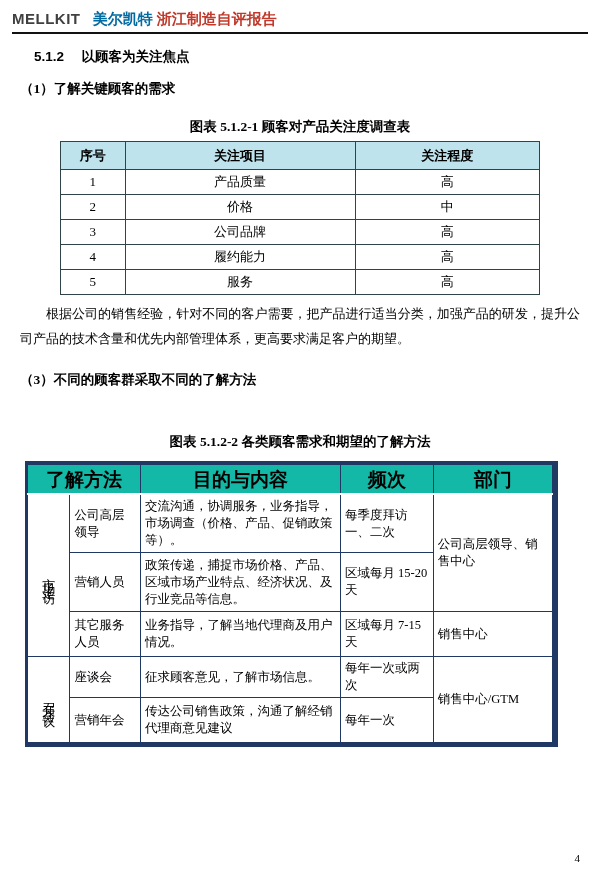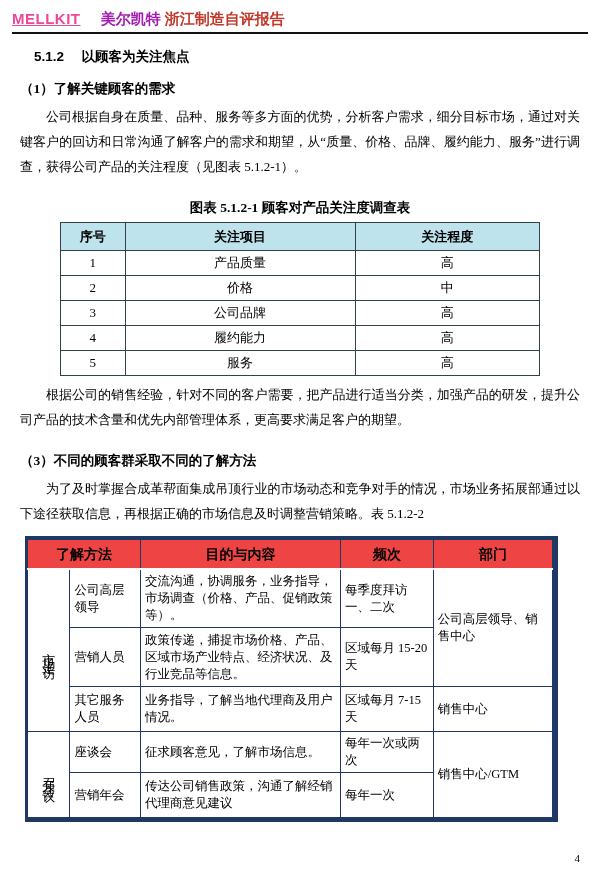--- a/index.html
+++ b/index.html
@@ -6,22 +6,22 @@
   .page{
     width:600px;height:884px;background:#ffffff;position:relative;overflow:hidden;
     font-family:"Liberation Serif","DejaVu Serif",serif;color:#000;
   }
   
   .doc-header{
     margin:10px 12px 0 12px;padding-bottom:4px;border-bottom:2px solid #111;
     font-family:"Liberation Sans","DejaVu Sans",sans-serif;
     font-size:15px;font-weight:bold;line-height:18px;
   }
-  .brand{color:#ec4899;letter-spacing:0.5px;text-decoration:underline;}
-  .title-cn{color:#a21caf;margin-left:16px;}
+  .brand{color:#404040;letter-spacing:0.5px;}
+  .title-cn{color:#0369a1;margin-left:8px;}
   .title-report{color:#c0392b;text-align:center;}
   
   .section-title{margin:14px 20px 0 34px;font-size:13.5px;font-weight:bold;}
   .section-title .num{font-family:Liberation Sans, sans-serif;margin-right:14px;}
   .content{padding:0 20px;}
   .sub-heading{margin-top:14px;font-size:13.5px;font-weight:bold;}
   .para{margin:6px 0 0 0;font-size:13px;line-height:25px;text-align:justify;text-indent:2em;}
   
   .tbl-title{margin-top:20px;text-align:center;font-size:13.5px;font-weight:bold;}
   table{border-collapse:collapse;}
@@ -32,21 +32,21 @@
   .table1 .c-item{width:48%;}
   .table1 .c-deg{width:38.5%;}
   
   .t2-title{margin-top:44px;text-align:center;font-size:13.5px;font-weight:bold;}
   .table2-wrap{
     width:526px;margin:10px 0 0 5px;
     border:2px solid #1f3864;border-top-width:3px;border-right-width:5px;border-bottom-width:4px;
   }
   .table2{width:100%;font-size:12.5px;line-height:17px;table-layout:fixed;}
   .table2 th{
-    background:#ef4444;font-weight:bold;font-size:14px;height:26px;
+    background:#14b8a6;font-weight:bold;font-size:19px;height:26px;
     border:1px solid #1f3864;border-bottom:2px solid #ffffff;text-align:center;
   }
   .table2 td{border:1px solid #1f3864;padding:3px 4px;text-align:left;vertical-align:middle;}
   .table2 td.cell-content{text-align:left;}
   .table2 .col-group{width:42px;}
   .table2 .col-method{width:70px;}
   .table2 .col-content{width:198px;}
   .table2 .col-freq{width:92px;}
   .table2 .col-dept{width:118px;}
   .vert{
@@ -76,21 +76,20 @@
   </div>
 
   <div class="section-title">
     <span class="num">5.1.2</span>
     <span>以顾客为关注焦点</span>
   </div>
 
   <div class="content">
 
     <div class="sub-heading">（1）了解关键顾客的需求</div>
-    <p class="para">公司根据自身在质量、品种、服务等多方面的优势，分析客户需求，细分目标市场，通过对关键客户的回访和日常沟通了解客户的需求和期望，从“质量、价格、品牌、履约能力、服务”进行调查，获得公司产品的关注程度（见图表 5.1.2-1）。</p>
 
     <div class="tbl-title">图表 5.1.2-1 顾客对产品关注度调查表</div>
     <table class="table1">
       <thead>
         <tr>
           <th class="c-no">序号</th>
           <th class="c-item">关注项目</th>
           <th class="c-deg">关注程度</th>
         </tr>
       </thead>
@@ -119,22 +118,22 @@
           <td>5</td>
           <td>服务</td>
           <td>高</td>
         </tr>
       </tbody>
     </table>
 
     <p class="para">根据公司的销售经验，针对不同的客户需要，把产品进行适当分类，加强产品的研发，提升公司产品的技术含量和优先内部管理体系，更高要求满足客户的期望。</p>
 
     <div class="sub-heading" style="margin-top:20px;">（3）不同的顾客群采取不同的了解方法</div>
-    <p class="para">为了及时掌握合成革帮面集成吊顶行业的市场动态和竞争对手的情况，市场业务拓展部通过以下途径获取信息，再根据正确的市场信息及时调整营销策略。表 5.1.2-2</p>
 
+    <div class="t2-title">图表 5.1.2-2 各类顾客需求和期望的了解方法</div>
     <div class="table2-wrap">
       <table class="table2">
         <colgroup>
           <col class="col-group">
             <col class="col-method">
             <col class="col-content">
             <col class="col-freq">
             <col class="col-dept">
         </colgroup>
         <thead>

